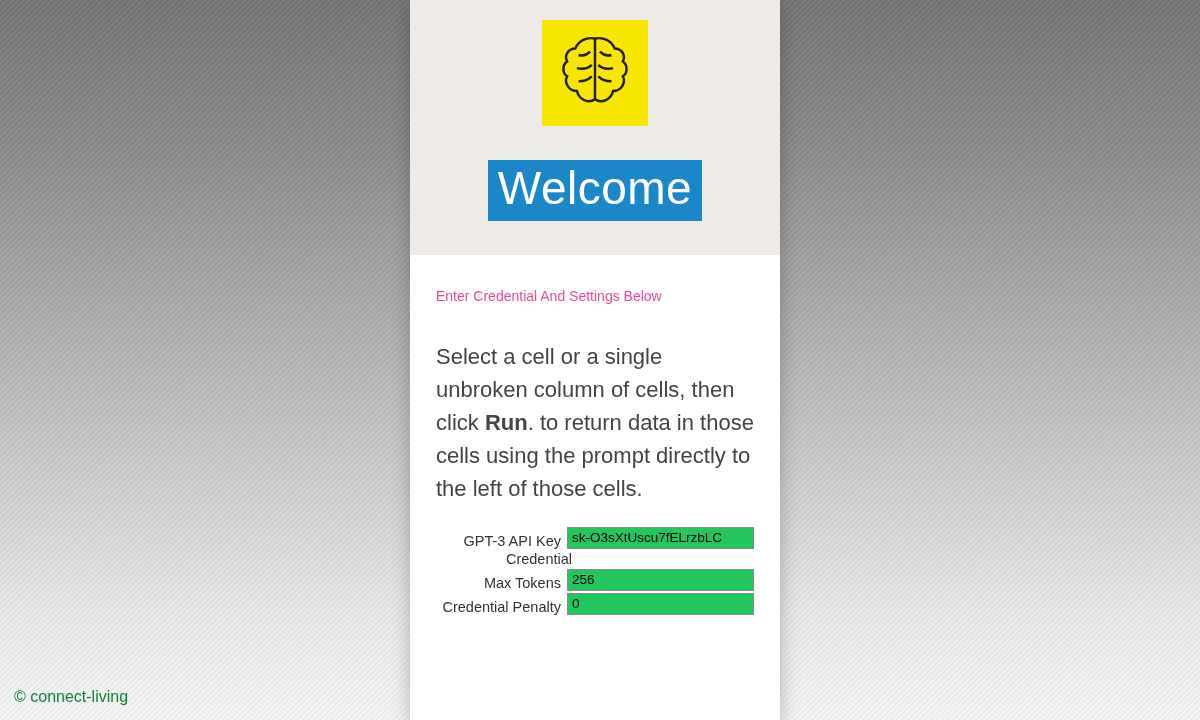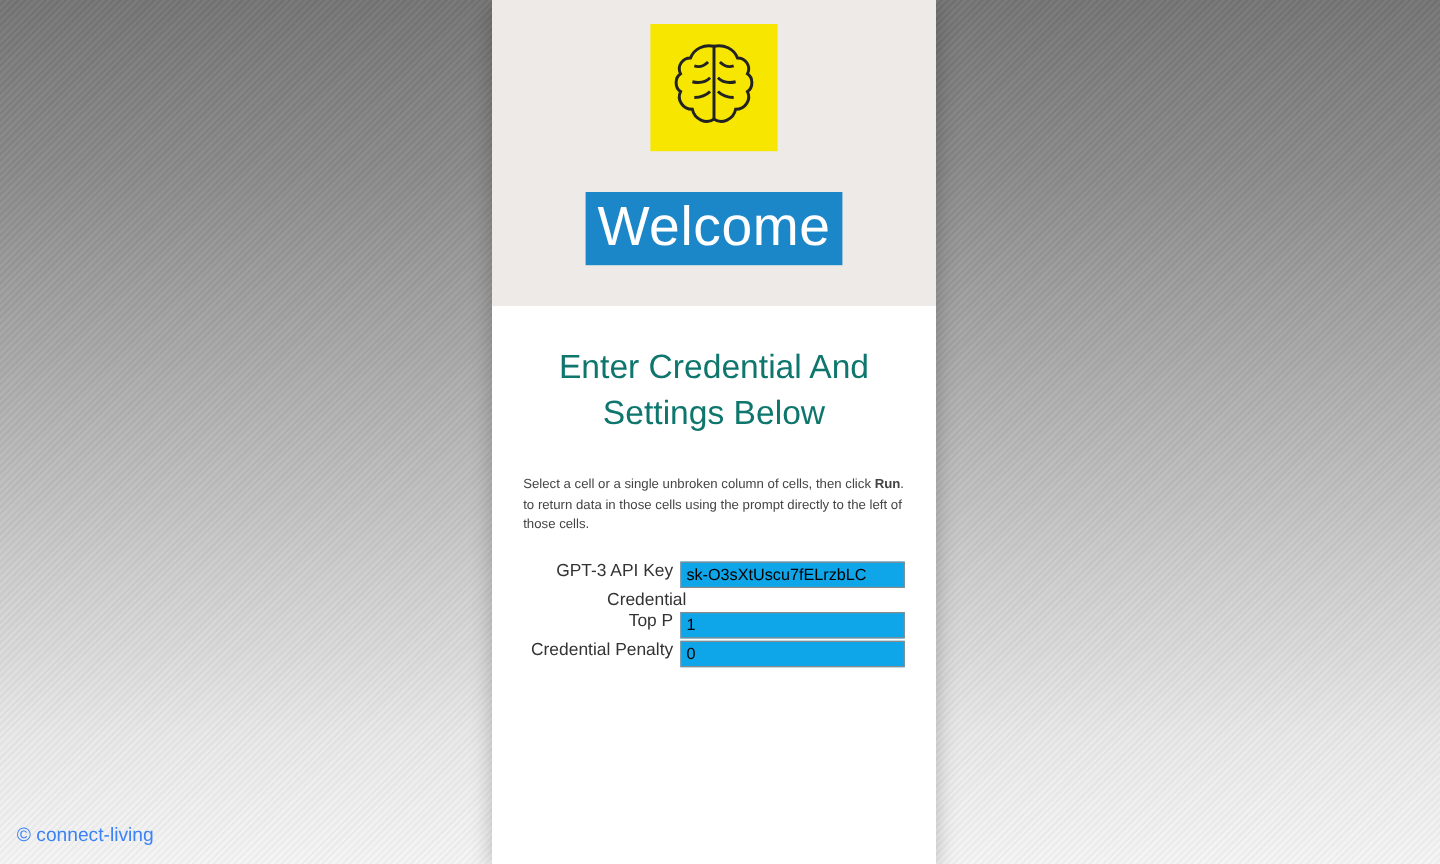--- a/index.html
+++ b/index.html
@@ -54,63 +54,63 @@
     font-size: 46px;
     line-height: 1.15;
     padding: 2px 10px 6px 10px;
     letter-spacing: 0.5px;
   }
   .body-area {
     padding: 32px 26px 0 26px;
     color: #3a3a3a;
   }
   .subtitle {
-    text-align: center;
-    font-size: 28px;
+    text-align: left;
+    font-size: 14px;
     font-weight: 300;
-    color: #0f766e;
+    color: #ec4899;
     line-height: 1.35;
     margin-bottom: 34px;
   }
   .instructions {
-    font-size: 11px;
+    font-size: 22px;
     font-weight: 300;
     color: #444;
     line-height: 1.5;
     margin-bottom: 22px;
   }
   .instructions b { font-weight: 600; }
   .form { font-size: 14px; color: #333; }
   .row {
     display: flex;
-    align-items: flex-start;
+    align-items: flex-end;
     margin-bottom: 2px;
   }
   .row label {
     width: 142px;
     text-align: right;
     padding-right: 6px;
     font-weight: 400;
     font-size: 14.5px;
   }
   .row input {
     flex: 1;
     height: 22px;
     border: 1px solid #8a8a8a;
-    background: #0ea5e9;
+    background: #22c55e;
     font-family: inherit;
     font-size: 13.5px;
     padding: 1px 4px;
   }
   .copyright {
     position: absolute;
     left: 14px;
     bottom: 14px;
     font-size: 16px;
-    color: #3b82f6;
+    color: #15803d;
     font-weight: 400;
   }
 </style>
 </head>
 <body>
 
 <div class="panel">
   <div class="hero">
     <div class="brain-box">
       <svg viewBox="0 0 100 100" fill="none" stroke="#222" stroke-width="3">
@@ -141,22 +141,22 @@
 
     <div class="form">
       <div class="row">
         <label>GPT-3 API Key</label>
         <input type="text" value="sk-O3sXtUscu7fELrzbLC" style="">
       </div>
       <div class="row">
         <label>Credential</label>
       </div>
       <div class="row">
-        <label>Top P</label>
-        <input type="text" value="1" style="">
+        <label>Max Tokens</label>
+        <input type="text" value="256" style="">
       </div>
       <div class="row">
         <label>Credential Penalty</label>
         <input type="text" value="0" style="">
       </div>
     </div>
   </div>
 </div>
 
 <div class="copyright">© connect-living</div>

